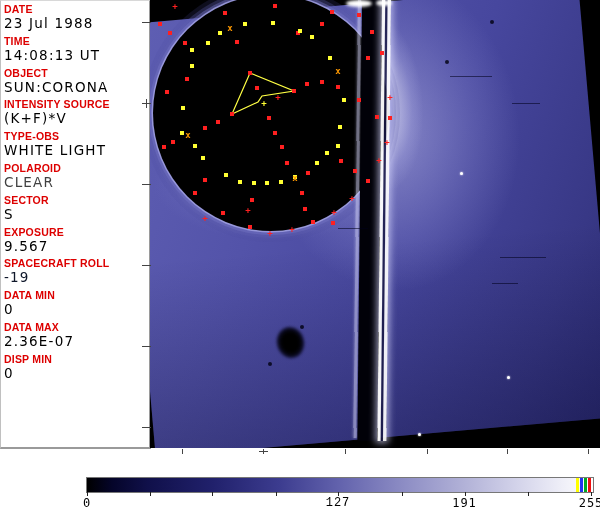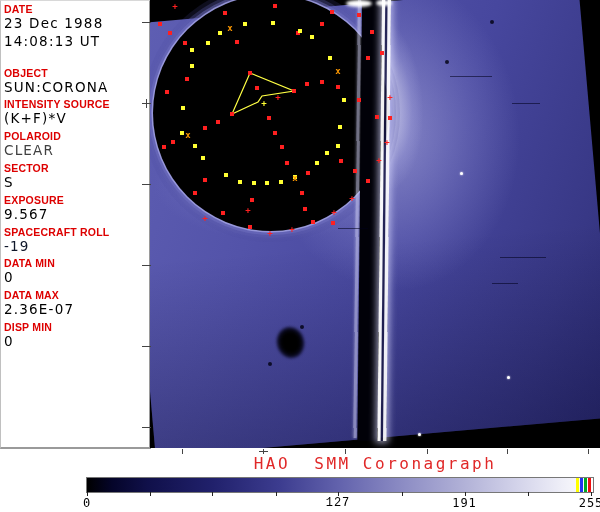--- a/index.html
+++ b/index.html
@@ -56,32 +56,37 @@
   .cb-label{position:absolute;top:4px;width:40px;text-align:center;font:12px "DejaVu Sans Mono",monospace;color:#000;letter-spacing:1px;}
 </style>
 </head>
 <body>
 
 <div id="screen">
 
   <aside id="sidebar">
       <div class="field">
         <div class="field-label" style="color: rgb(221, 0, 0);">DATE</div>
-        <div class="field-value" style="color: rgb(0, 0, 0);">23 Dec 1988</div>
-      </div>
-      <div class="field">
+        <div class="field-value" style="color: rgb(0, 0, 0);">23 Jul 1988</div>
+      </div>
+      <div class="field">
+        <div class="field-label" style="color: rgb(221, 0, 0);">TIME</div>
         <div class="field-value" style="color: rgb(0, 0, 0);">14:08:13 UT</div>
       </div>
       <div class="field">
         <div class="field-label" style="color: rgb(221, 0, 0);">OBJECT</div>
         <div class="field-value" style="color: rgb(0, 0, 0);">SUN:CORONA</div>
       </div>
       <div class="field">
         <div class="field-label" style="color: rgb(221, 0, 0);">INTENSITY SOURCE</div>
         <div class="field-value" style="color: rgb(0, 0, 0);">(K+F)*V</div>
+      </div>
+      <div class="field">
+        <div class="field-label" style="color: rgb(221, 0, 0);">TYPE-OBS</div>
+        <div class="field-value" style="color: rgb(0, 0, 0);">WHITE LIGHT</div>
       </div>
       <div class="field">
         <div class="field-label" style="color: rgb(221, 0, 0);">POLAROID</div>
         <div class="field-value" style="color: #404040;">CLEAR</div>
       </div>
       <div class="field">
         <div class="field-label" style="color: rgb(221, 0, 0);">SECTOR</div>
         <div class="field-value" style="color: rgb(0, 0, 0);">S</div>
       </div>
       <div class="field">
@@ -233,21 +238,20 @@
       <div class="tick-h" style="left: 142px; top: 427px; width: 9px;"></div>
       <div class="tick-v" style="left: 182px; top: 449px; height: 5px;"></div>
       <div class="tick-v" style="left: 263px; top: 449px; height: 5px;"></div>
       <div class="tick-h" style="left: 259px; top: 451px; width: 9px;"></div>
       <div class="tick-v" style="left: 345px; top: 449px; height: 5px;"></div>
       <div class="tick-v" style="left: 427px; top: 449px; height: 5px;"></div>
       <div class="tick-v" style="left: 507px; top: 449px; height: 5px;"></div>
       <div class="tick-v" style="left: 588px; top: 449px; height: 5px;"></div>
     </div>
 
-  <div id="title" style="color: rgb(224, 40, 40);">HAO  SMM Coronagraph</div>
 
   <div id="colorbar">
     <div id="colorbar-gradient"></div>
   <div class="cb-stripe" style="left: 489.176px; background: rgb(255, 255, 0);"></div>
       <div class="cb-stripe" style="left: 493.129px; background: rgb(34, 51, 238);"></div>
       <div class="cb-stripe" style="left: 497.082px; background: rgb(0, 170, 34);"></div>
       <div class="cb-stripe" style="left: 501.035px; background: rgb(238, 17, 17);"></div>
     </div>
   <div id="colorbar-ticks">
       <div class="cb-tick" style="left: 0px;"></div>

